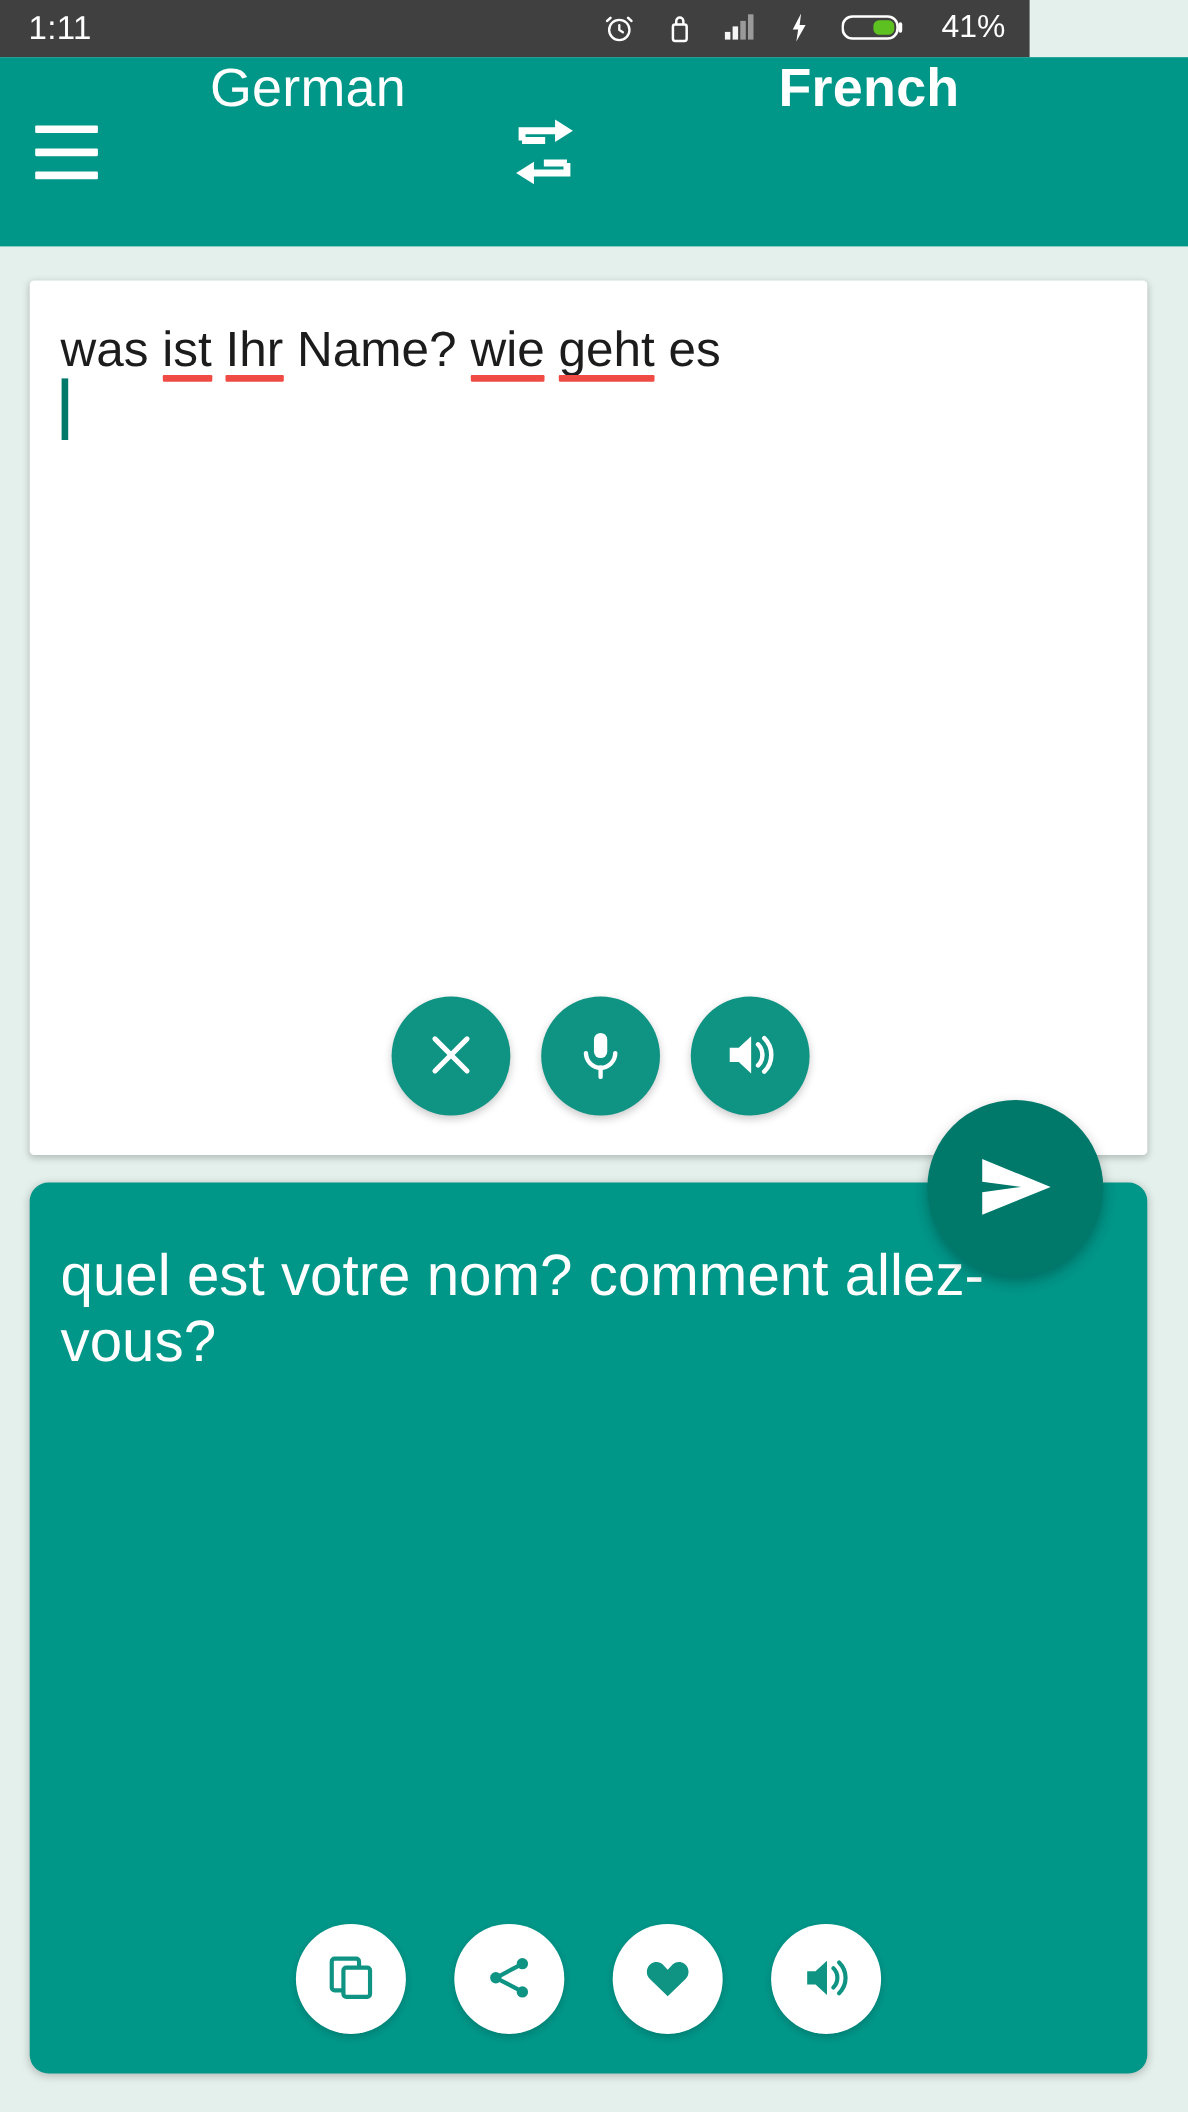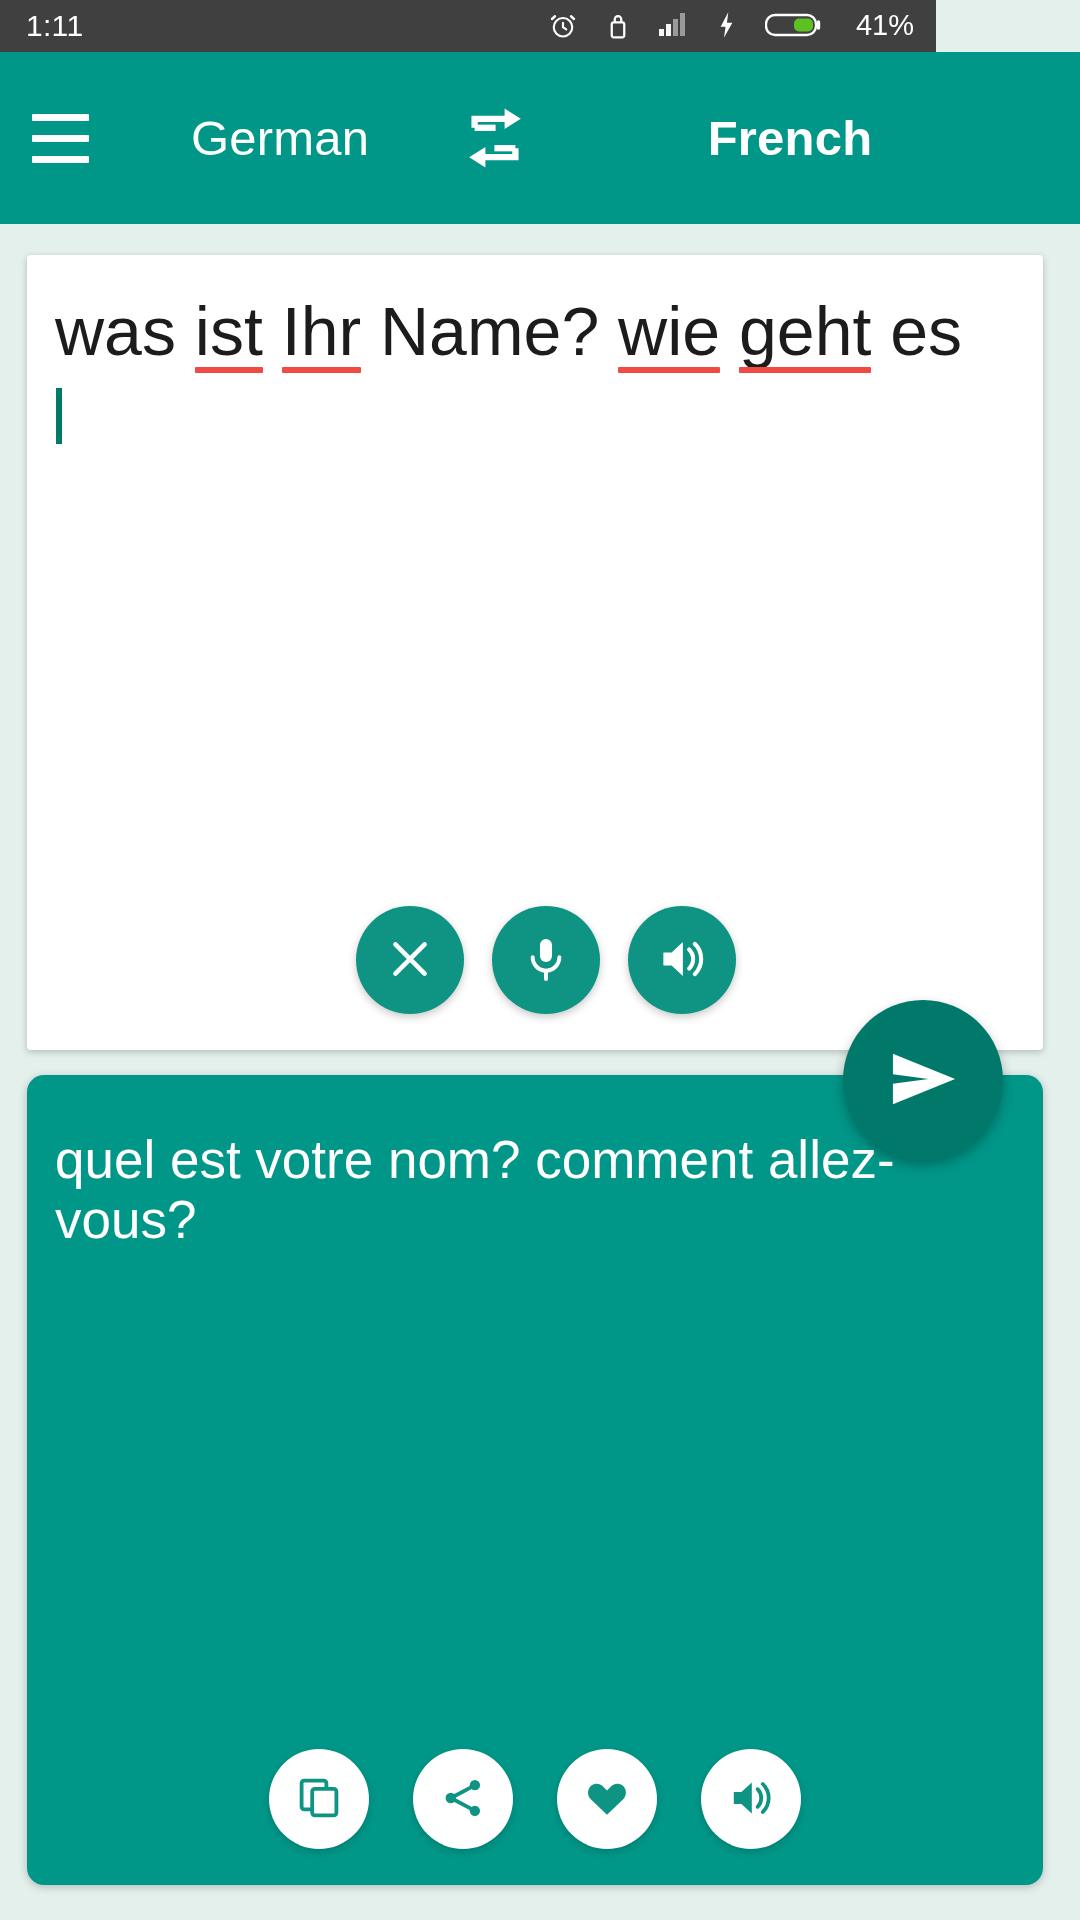--- a/index.html
+++ b/index.html
@@ -18,21 +18,21 @@
   }
   .status-time{ color:#fff; font-size:30px; letter-spacing:.3px; font-weight:400; line-height:1; }
   .status-right{ margin-left:auto; display:flex; align-items:flex-start; gap:30px; }
   .status-right svg{ display:block; }
   .battery-pct{ color:#fff; font-size:29px; font-weight:500; line-height:1; margin-left:3px; }
 
   
   .toolbar{
     position:absolute; left:0; top:52px; width:1080px; height:172px;
     background:#009688;
-    display:flex; align-items:center;
+    display:flex; 
   }
   .hamburger{
     width:120px; height:172px; display:flex; flex-direction:column;
     align-items:center; justify-content:center; gap:14px; cursor:pointer;
   }
   .hamburger span{ display:block; width:57px; height:7px; background:#fff; border-radius:1px; }
   .lang-left{
     flex:0 0 auto; width:320px; text-align:center;
     color:#fff; font-size:49px; font-weight:400; letter-spacing:.2px;
   }
@@ -45,21 +45,21 @@
   }
 
   
   .source-card{
     position:absolute; left:27px; top:255px; width:1016px; height:795px;
     background:#fff; border-radius:4px;
     box-shadow:0 2px 7px rgba(0,0,0,.22);
   }
   .source-text{
     position:absolute; left:28px; top:38px; right:24px;
-    font-size:68px; line-height:1.13; color:#1c1c1c;
+    font-size:45px; line-height:1.13; color:#1c1c1c;
     white-space:pre-wrap; word-break:break-word;
   }
   .sp{ position:relative; }
   .sp::after{
     content:""; position:absolute; left:0; right:0; bottom:-4px;
     height:6px; background:#ef4b44; border-radius:1px;
   }
   .caret{
     display:inline-block; width:6px; height:56px; background:#00796b;
     vertical-align:-12px; margin-left:1px;

